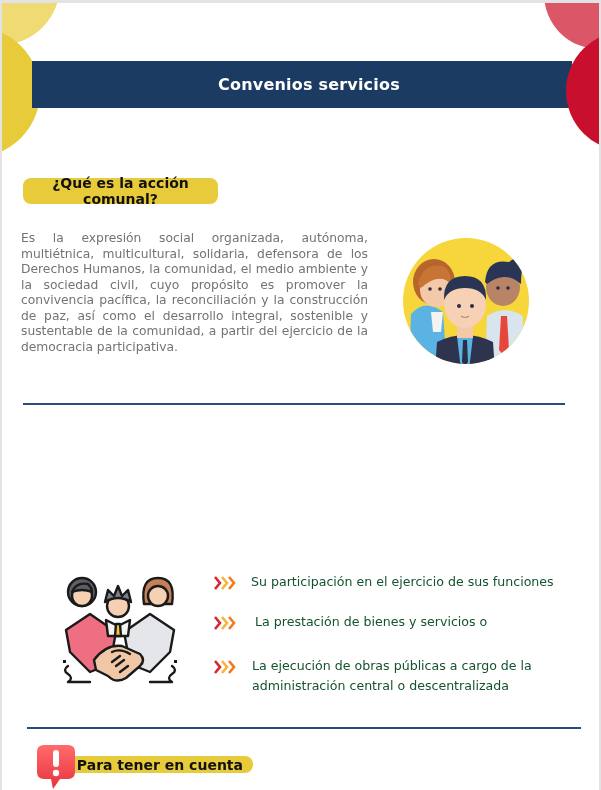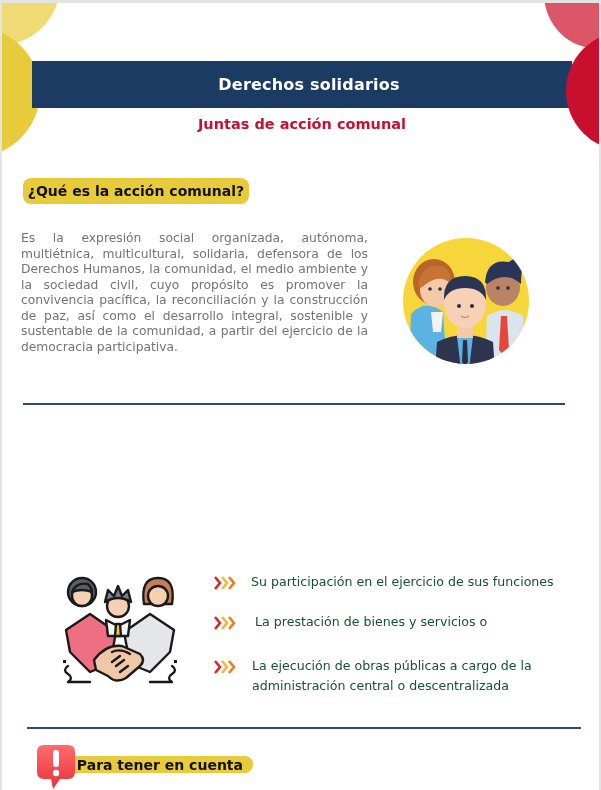--- a/index.html
+++ b/index.html
@@ -23,21 +23,21 @@
     .subtitle {
       position: absolute; left: 0; width: 600px; top: 113px; text-align: center;
       color: #c8102e; font-weight: bold; font-size: 14.5px;
     }
 
     .pill {
       position: absolute; background: #e8cb3a; border-radius: 8px;
       color: #111; font-weight: bold; font-size: 14px;
       display: flex; align-items: center; justify-content: center; text-align: center;
     }
-    .pill-1 { left: 21px; top: 175px; width: 226px; height: 26px; font-size: 14px; }
+    .pill-1 { left: 21px; top: 175px; width: 195px; height: 26px; font-size: 14px; }
     .pill-2 { left: 18px; top: 432px; width: 452px; height: 44px; border-radius: 16px; font-size: 13.5px; line-height: 14px; padding-top: 1px; }
     .pill-3 { left: 59px; top: 753px; width: 192px; height: 17px; font-size: 14px; justify-content: flex-end; padding-right: 10px; }
 
     .para1 {
       position: absolute; left: 19px; top: 228px; width: 347px;
       font-size: 12.3px; line-height: 15.5px; color: #737373; text-align: justify;
     }
     .people-img { position: absolute; left: 399px; top: 229px; width: 130px; height: 138px; }
 
     .rule { position: absolute; height: 2px; background: #2b4a7a; }
@@ -65,25 +65,24 @@
   </style>
 </head>
 <body>
 
 <div class="page">
   <div class="circle c-yellow-light"></div>
   <div class="circle c-yellow"></div>
   <div class="circle c-pink"></div>
 
   <div class="banner">
-    <span class="banner-title">Derechos solidarios</span>
+    <span class="banner-title">Convenios servicios</span>
   </div>
   <div class="circle c-red"></div>
 
-  <div class="subtitle">Juntas de acción comunal</div>
 
   <div class="pill pill-1">
     <span>¿Qué es la acción comunal?</span>
   </div>
   <p class="para1">Es la expresión social organizada, autónoma, multiétnica, multicultural, solidaria, defensora de los Derechos Humanos, la comunidad, el medio ambiente y la sociedad civil, cuyo propósito es promover la convivencia pacífica, la reconciliación y la construcción de paz, así como el desarrollo integral, sostenible y sustentable de la comunidad, a partir del ejercicio de la democracia participativa.</p>
 
   <svg class="people-img" viewBox="0 0 130 138">
     <circle cx="65" cy="69" r="63" fill="#f6d63b"></circle>
     <clipPath id="cc">
         <circle cx="65" cy="69" r="63"></circle>

